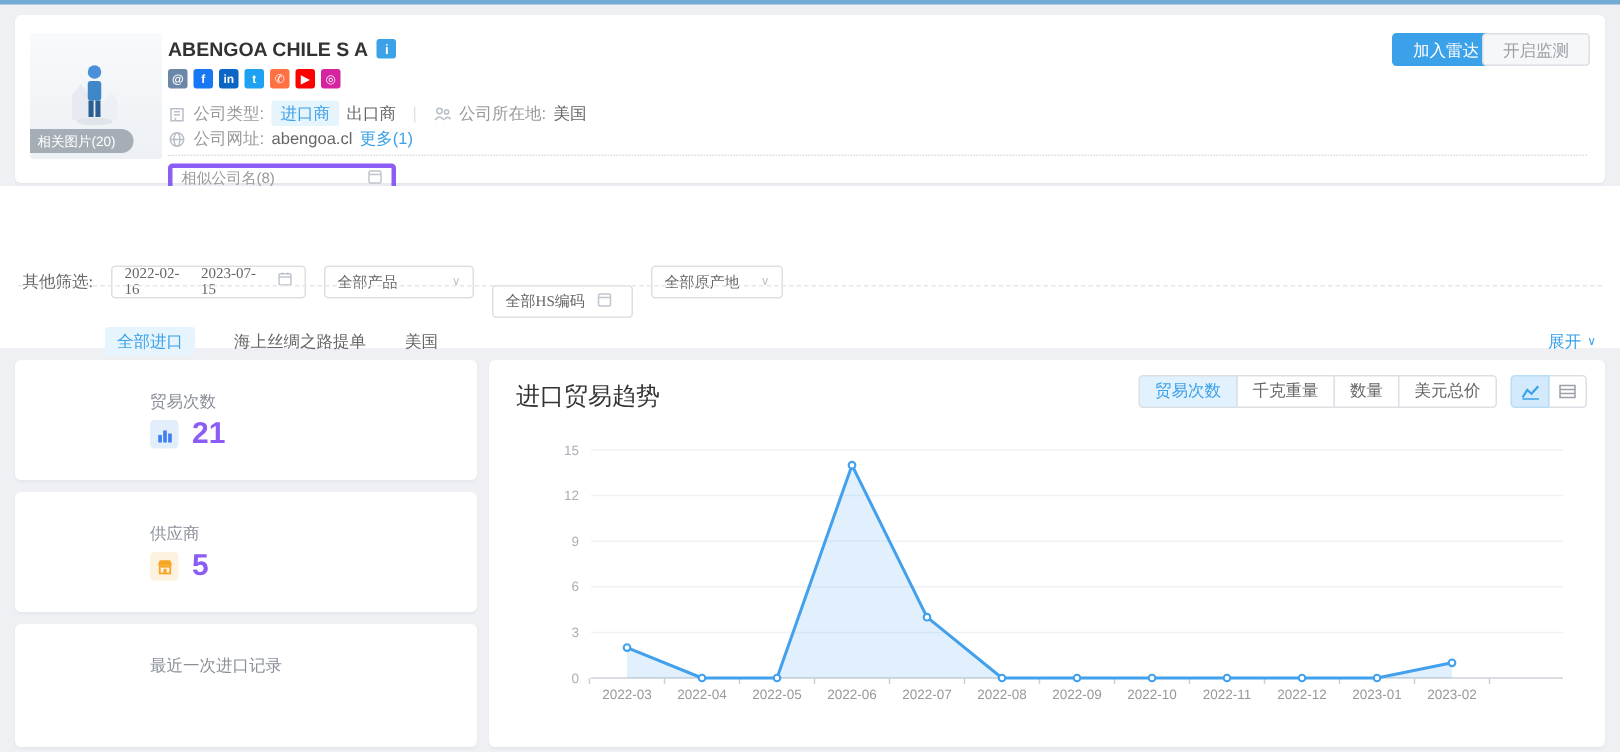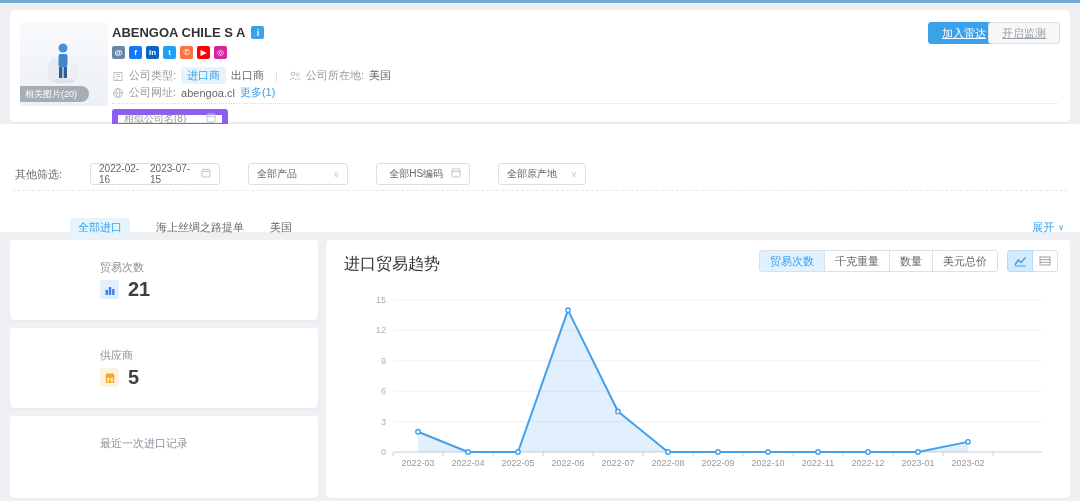--- a/index.html
+++ b/index.html
@@ -24,52 +24,52 @@
                 font-weight:bold; display:inline-flex; align-items:center; justify-content:center; }
   .social-row { position:absolute; left:102px; top:36px; display:flex; gap:4px; }
   .social-ic { width:13px; height:13px; border-radius:2px; color:#fff; font-size:8px; font-weight:bold;
                display:inline-flex; align-items:center; justify-content:center; cursor:pointer; }
   .info-line { position:absolute; left:102px; font-size:11px; color:#999; display:flex; align-items:center; gap:5px; }
   .info-line .val { color:#666; }
   .tag-blue { background:#e6f4fd; color:#3ba1e8; padding:1px 6px; border-radius:2px; }
   .vdiv { color:#e0e0e0; margin:0 6px; }
   .gicon { display:inline-flex; }
   .dotted-sep { position:absolute; left:102px; right:12px; top:93px; border-top:1px dotted #d8dce1; }
-  .similar-box { position:absolute; left:102px; top:99px; width:116px; height:20px; border:6px solid #8b5cf6;
+  .similar-box { position:absolute; left:102px; top:99px; width:152px; height:20px; border:3px solid #8b5cf6;
                  border-radius:3px; display:flex; align-items:center; font-size:10px; color:#999;
                  padding:0 6px; justify-content:space-between; cursor:pointer; }
   .btn { position:absolute; top:12px; height:22px; font-size:11px; border-radius:3px; display:inline-flex;
-         align-items:center; padding:0 13px; cursor:pointer;text-decoration:underline; }
+         align-items:center; padding:0 13px; cursor:pointer; }
   .btn-radar { right:70px; background:#3ba1e8; color:#fff; border:1px solid #3ba1e8; }
   .btn-monitor { right:10px; background:#f6f7f8; color:#9aa0a6; border:1px solid #dcdfe3; }
 
   
   .band { position:absolute; left:0; top:124px; width:1080px; height:108px; background:#fff; }
   .tabs-row { position:absolute; left:0; top:0; width:100%; height:30px; border-bottom:1px solid #ebedef;
               display:flex; align-items:center; padding-left:30px; gap:34px; }
   .tab { font-size:12px; color:#333; height:30px; line-height:30px; position:relative; cursor:pointer; }
   .tab.active { color:#3ba1e8; }
   .tab.active::after { content:""; position:absolute; left:0; right:0; bottom:0; height:2px; background:#3ba1e8; }
-  .filter-row { position:absolute; left:15px; top:39px; display:flex; align-items:center; gap:28px; }
+  .filter-row { position:absolute; left:15px; top:39px; display:flex; align-items:center; gap:12px;font-family:Liberation Serif, serif; }
   .filter-label { font-size:11px; color:#666; }
   .fbox { height:22px; border:1px solid #dcdfe3; border-radius:3px; display:flex; align-items:center;
           font-size:10px; color:#666; padding:0 8px; gap:8px; cursor:pointer; background:#fff; }
   .chev { color:#c0c4cc; font-size:8px; }
   .dashed-sep { position:absolute; left:12px; right:12px; top:66px; border-top:1px dashed #e5e7ea; }
   .source-row1 { position:absolute; left:15px; top:72px; display:flex; align-items:center; gap:22px; font-size:11px; color:#666; }
   .source-row2 { position:absolute; left:70px; top:94px; display:flex; align-items:center; gap:26px; font-size:11px; color:#666; }
   .pill-active { background:#e6f4fd; color:#3ba1e8; padding:2px 8px; border-radius:2px; }
   .src-item { cursor:pointer; }
   .expand-link { position:absolute; right:16px; top:96px; font-size:11px; color:#3ba1e8; cursor:pointer; display:flex; gap:4px; align-items:center; }
 
   
   .stat-card { left:10px; width:308px; }
   .stat-label { position:absolute; left:90px; top:20px; font-size:11px; color:#8a8f99; }
   .stat-value-row { position:absolute; left:90px; top:38px; display:flex; align-items:center; gap:9px; }
-  .stat-num { font-size:20px; color:#404040; font-weight:600;text-align:center; }
+  .stat-num { font-size:20px; color:#8b5cf6; font-weight:600;text-align:center; }
   .ic-wrap { width:19px; height:19px; border-radius:3px; display:inline-flex; align-items:center; justify-content:center; }
   .ic-blue { background:#e3eefc; }
   .ic-orange { background:#fdf1df; }
   .ic-teal { background:#def5f4; border-radius:50%; }
 
   
   .chart-card { left:326px; top:240px; width:744px; height:258px; }
   .chart-title { position:absolute; left:18px; top:14px; font-size:16px; color:#333; }
   .chart-toolbar { position:absolute; right:12px; top:10px; display:flex; align-items:center; }
   .metric-btn { height:22px; line-height:20px; border:1px solid #dcdfe3; background:#fff; color:#666;
@@ -187,21 +187,21 @@
               <line x1="1" y1="3.6" x2="9" y2="3.6" stroke="#c0c4cc"></line>
               <line x1="3.2" y1="0.6" x2="3.2" y2="2.2" stroke="#c0c4cc"></line>
               <line x1="6.8" y1="0.6" x2="6.8" y2="2.2" stroke="#c0c4cc"></line>
             </svg>
         </span>
       </div>
       <div class="fbox" style="width:100px; justify-content:space-between;">
         <span>全部产品</span>
         <span class="chev">∨</span>
       </div>
-      <div class="fbox" style="width:94px; justify-content:flex-end;">
+      <div class="fbox" style="width:94px; justify-content:flex-start;margin-top:27px;">
         <span>全部HS编码</span>
         <span>
           <svg width="10" height="10" viewBox="0 0 10 10">
               <rect x="1" y="1" width="8" height="8" rx="1" fill="none" stroke="#c0c4cc"></rect>
               <line x1="1" y1="3.4" x2="9" y2="3.4" stroke="#c0c4cc"></line>
             </svg>
         </span>
       </div>
       <div class="fbox" style="width:88px; justify-content:space-between;">
         <span>全部原产地</span>

